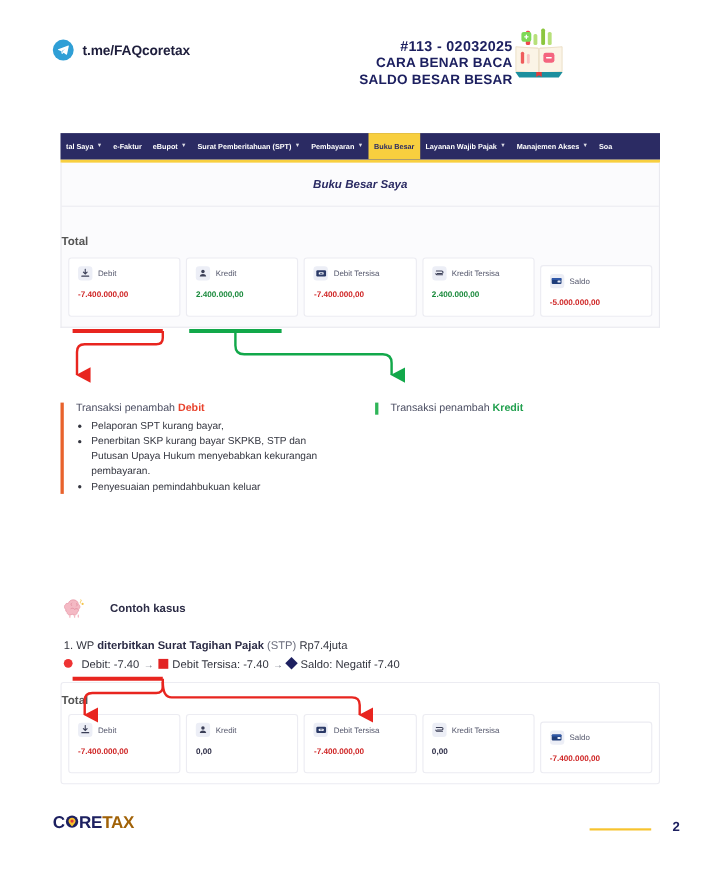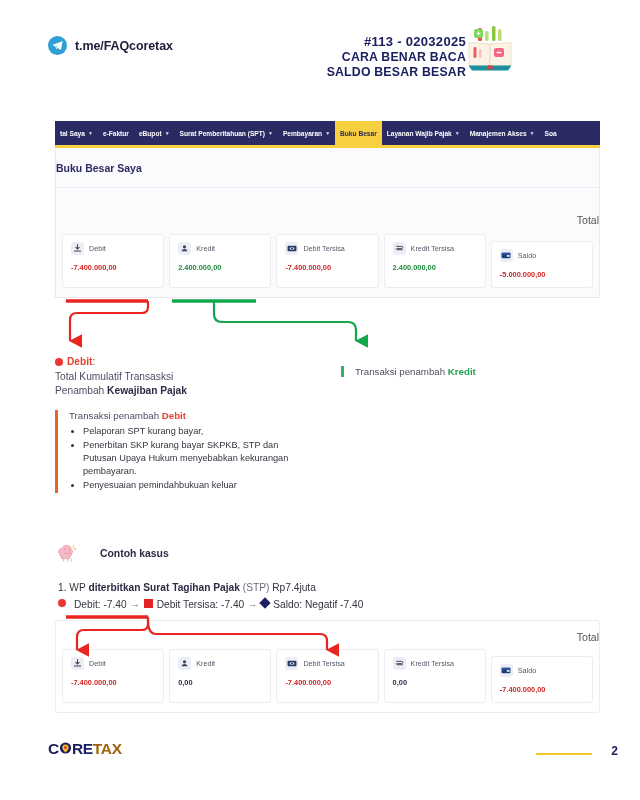--- a/index.html
+++ b/index.html
@@ -31,23 +31,23 @@
             overflow: hidden; position: relative; }
   .nav-item { font-size: 6.6px; color: #ffffff; white-space: nowrap;
               padding: 0 5px; display: flex; align-items: center; gap: 3px;
               font-weight: bold; height: 24px; }
   .nav-item.active { background: #f8cf3f; color: #2b2b63; }
   .caret { font-size: 5px; opacity: .85; }
   .nav-underline { height: 3px; background: #f8cf3f; }
 
   .panel-body { background: #fbfbfd; border-left: 1px solid #e9e9ef;
                 border-right: 1px solid #e9e9ef; border-bottom: 1px solid #e9e9ef; }
-  .panel-title { font-size: 10.5px; font-weight: bold;
-                 color: #2b2b63; padding: 14px 0 13px; border-bottom: 1px solid #ececf2; }
-  .total-label { text-align: right; font-size: 10.5px; color: #555; padding: 26px 0 8px; }
+  .panel-title { text-align: center; font-size: 10.5px; font-weight: bold;
+                 color: #2b2b63; padding: 14px 0 13px; border-bottom: 1px solid #ececf2; font-style: italic; }
+  .total-label { text-align: left; font-size: 10.5px; color: #555; padding: 26px 0 8px; font-weight: bold; }
 
   .cards { display: flex; gap: 5px; padding: 0 6px 9px; }
   .card { flex: 1 1 0; background: #ffffff; border: 1px solid #ececf2; border-radius: 3px;
           padding: 7px 8px 8px; min-width: 0; }
   .card-head { display: flex; align-items: center; gap: 5px; margin-bottom: 8px; }
   .card-ico { width: 13px; height: 13px; border-radius: 3px; background: #eceef6;
               display: flex; align-items: center; justify-content: center; flex: 0 0 auto; }
   .card-ico svg { display: block; }
   .card-label { font-size: 7.2px; color: #53566b; white-space: nowrap; }
   .card-val { font-size: 7.4px; font-weight: bold; white-space: nowrap; }
@@ -256,25 +256,20 @@
             </div>
             <div class="card-val val-neg">-5.000.000,00</div>
           </div>
         </div>
     </div>
   </div>
 
   <div class="cols">
 
     <div class="col">
-      <div class="col-head">
-        <span class="dot dot-red"></span><span class="kw-red">Debit</span><span>:</span><br>
-        <span>Total Kumulatif Transasksi</span><br>
-        <span>Penambah </span><span class="b">Kewajiban Pajak</span>
-      </div>
       <div class="sub">
         <div class="sub-title">
           <span>Transaksi penambah </span><span class="kw-red">Debit</span>
         </div>
         <ul id="debit-bullets">
             <li>Pelaporan SPT kurang bayar,</li>
             <li>Penerbitan SKP kurang bayar SKPKB, STP dan Putusan Upaya Hukum menyebabkan kekurangan pembayaran.</li>
             <li>Penyesuaian pemindahbukuan keluar</li>
           </ul>
       </div>

